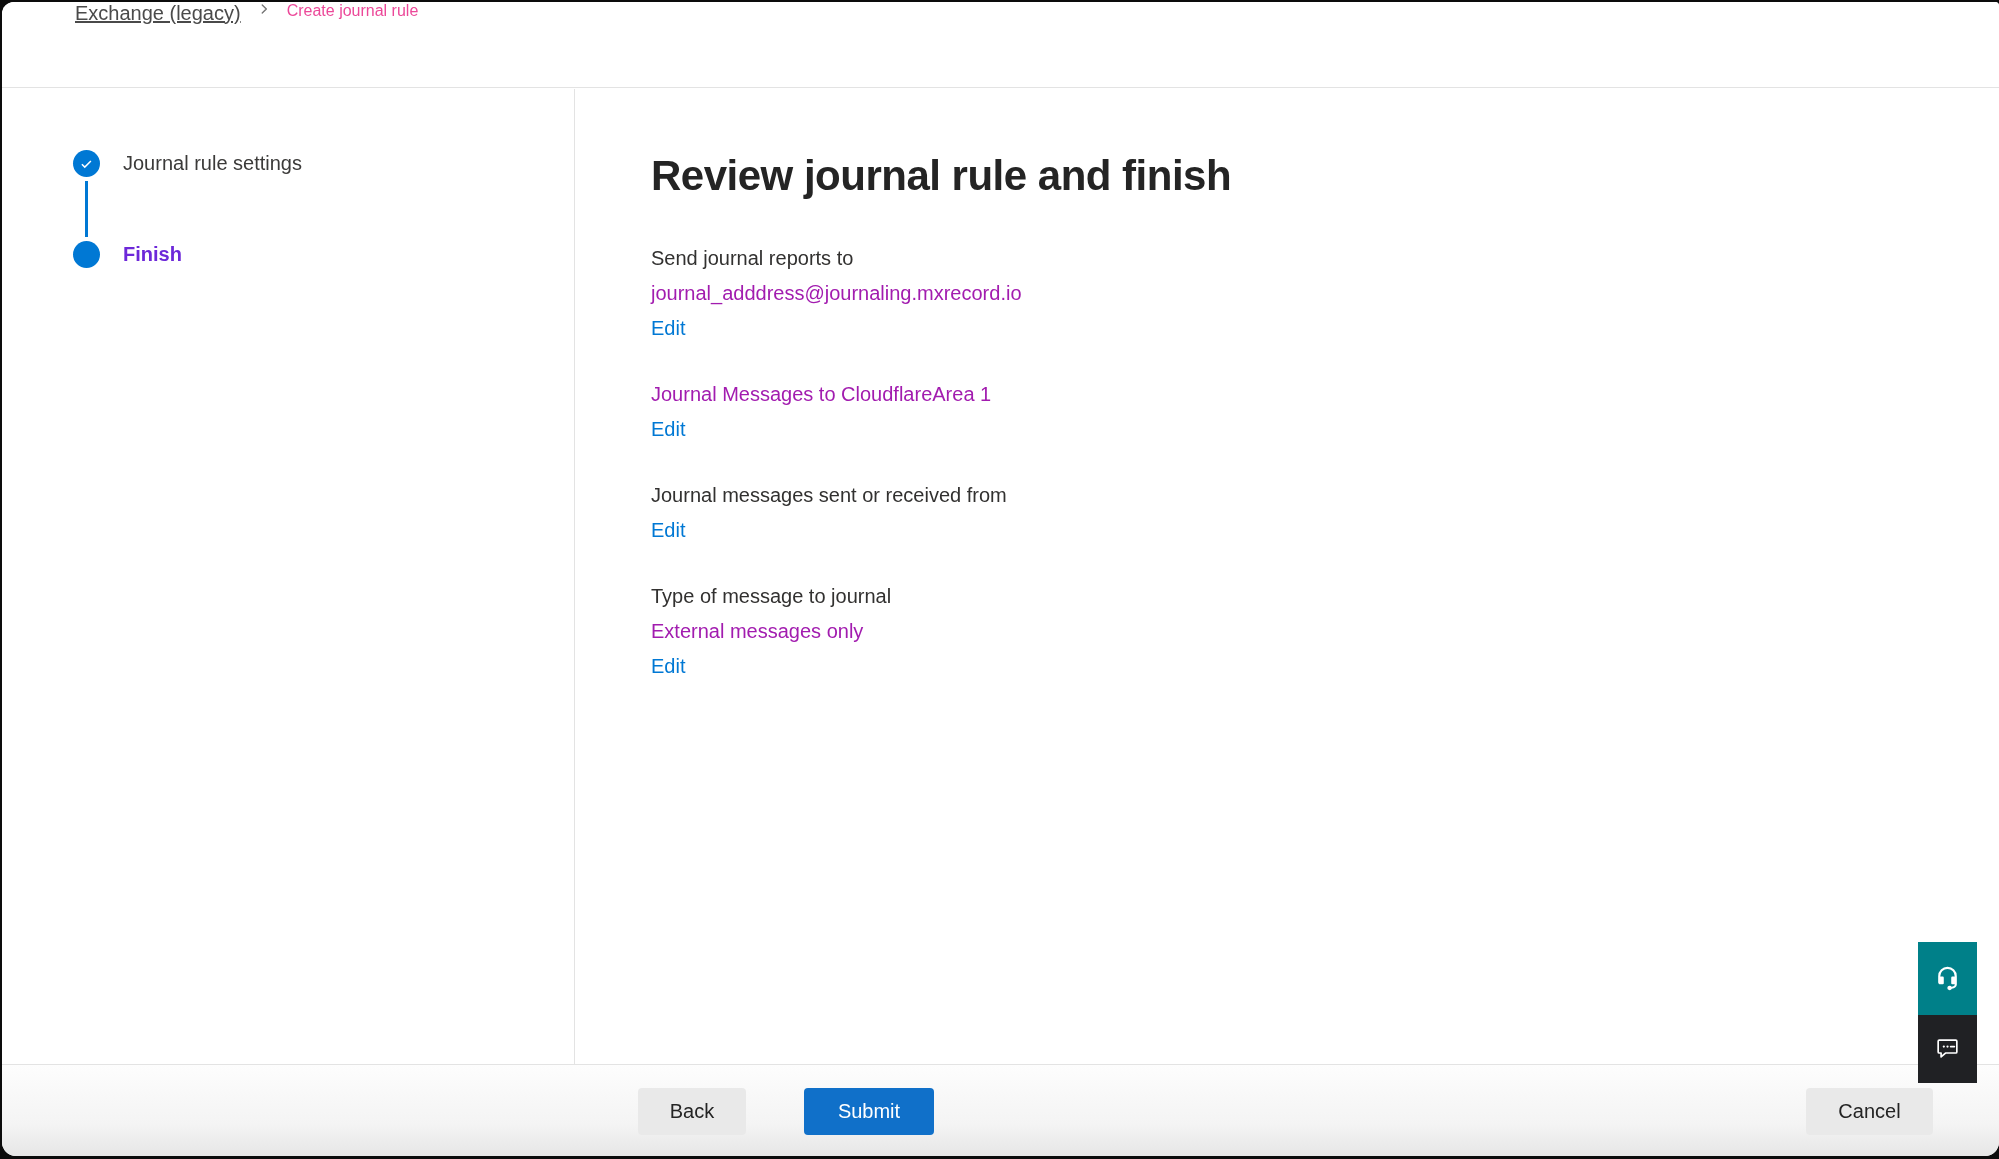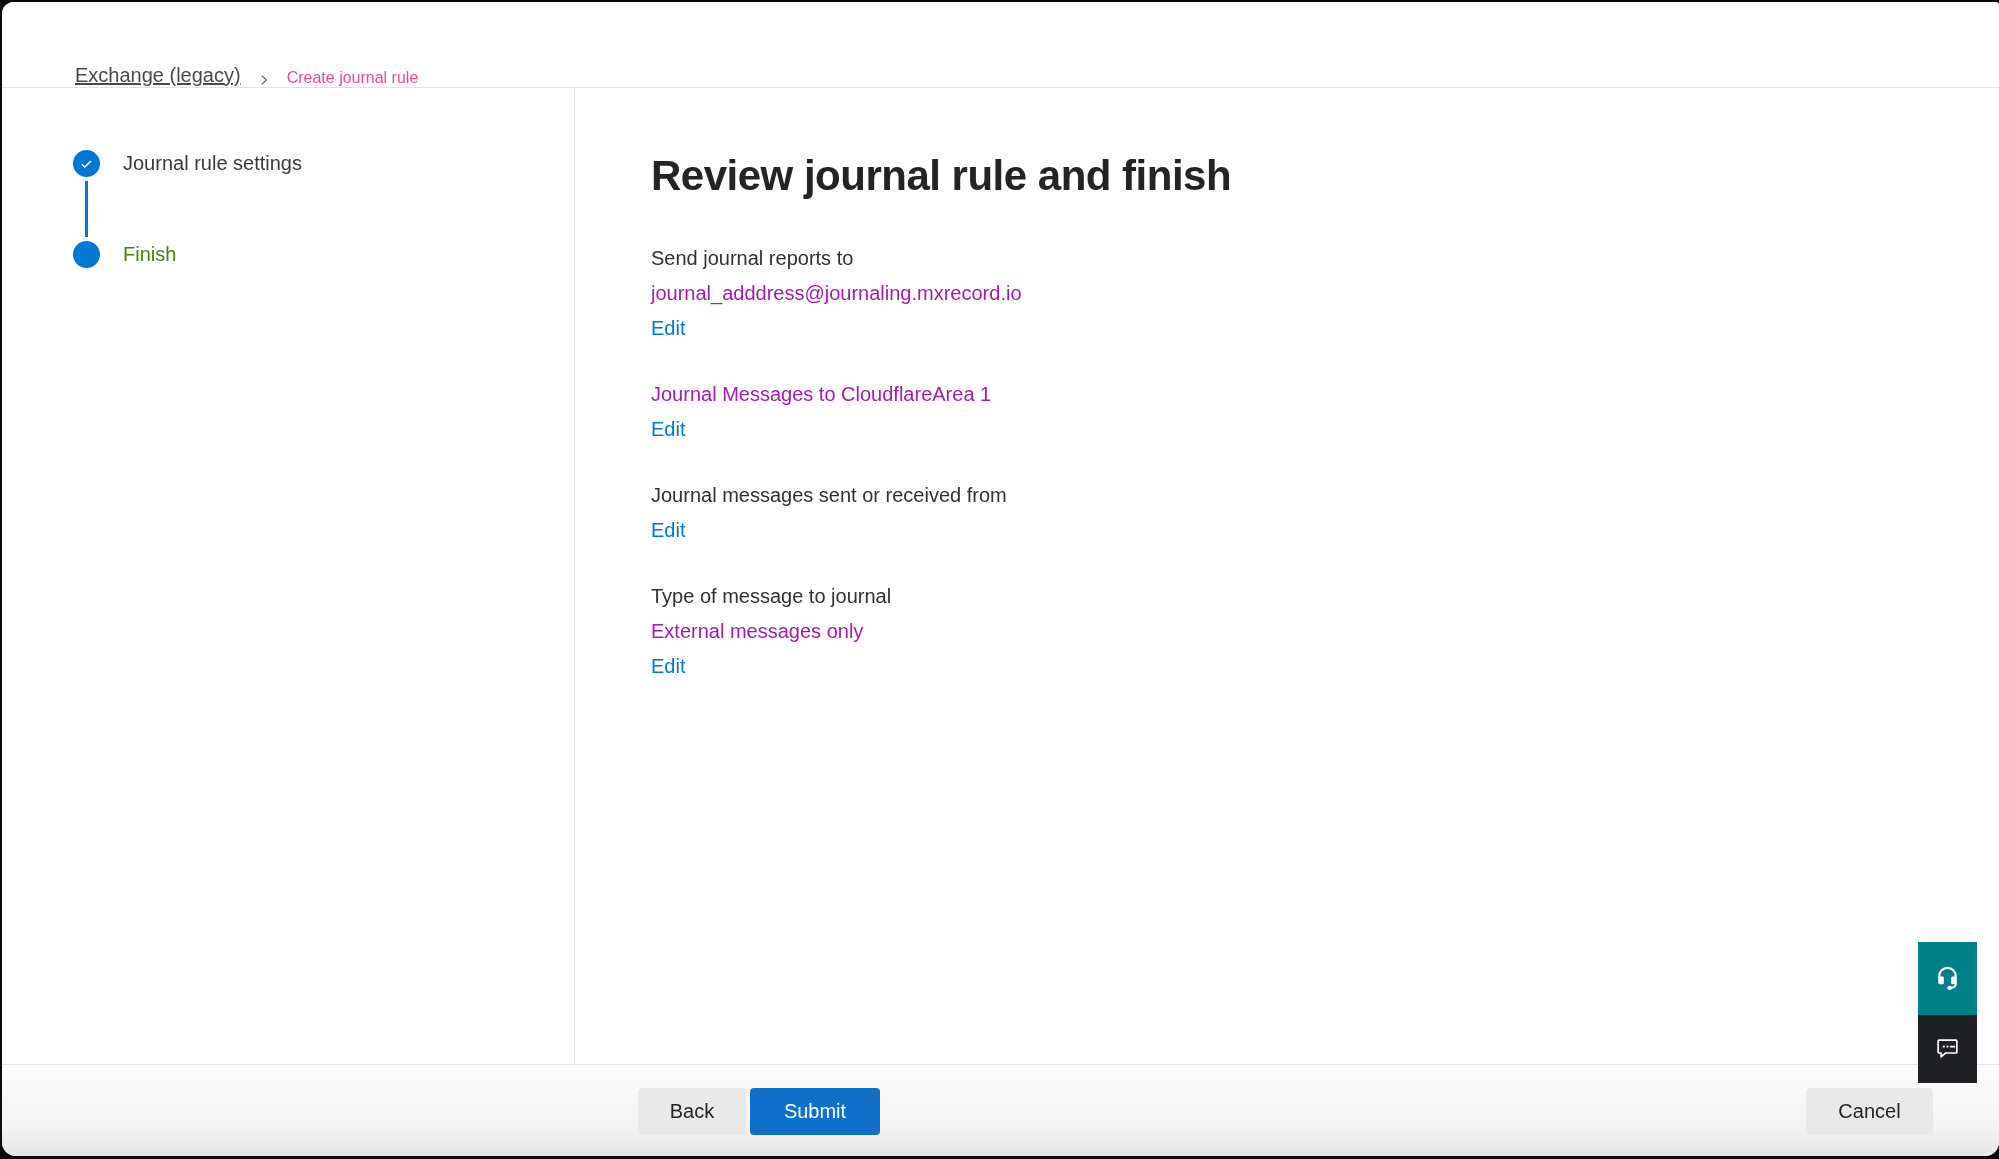--- a/index.html
+++ b/index.html
@@ -3,54 +3,54 @@
 <meta charset="utf-8">
 <style>
   html,body{margin:0;padding:0;}
   body{background:#0c0c0c;font-family:"Liberation Sans","DejaVu Sans",sans-serif;}
   .screen{position:relative;width:1999px;height:1159px;background:#0c0c0c;overflow:hidden;}
   .window{position:absolute;left:2px;top:2px;right:0;bottom:3px;background:#fff;
           border-radius:12px 4px 14px 14px;overflow:hidden;}
 
   
   .topbar{position:absolute;left:0;right:0;top:0;height:86px;border-bottom:1px solid #e3e3e3;
-          display:flex;align-items:flex-end;padding-left:73px;box-sizing:border-box;background:#fff;}
+          display:flex;align-items:flex-start;padding-left:73px;box-sizing:border-box;background:#fff;}
   .crumb-link{font-size:20px;color:#4a4a4a;text-decoration:underline;cursor:pointer;}
   .crumb-sep{display:flex;align-items:center;margin:0 16px;}
   .crumb-current{font-size:16px;color:#ec4899;}
 
   
   .content{position:absolute;left:0;right:0;top:87px;bottom:91px;display:flex;background:#fff;}
 
   
   .steps-panel{width:573px;box-sizing:border-box;border-right:1px solid #e3e3e3;
                padding:61px 0 0 71px;flex:none;}
   .step-row{display:flex;align-items:center;gap:23px;cursor:default;}
   .step-circle{width:27px;height:27px;border-radius:50%;background:var(--accent);
                display:flex;align-items:center;justify-content:center;flex:none;}
   .step-label{font-size:20px;color:#3b3a39;line-height:27px;}
-  .step-label.current{font-weight:400;color:#4d7c0f;}
+  .step-label.current{font-weight:700;color:#6d28d9;}
   .step-connector{width:3px;height:56px;background:var(--accent);margin:4px 0 4px 12px;}
 
   
   .main-panel{flex:1;padding:63px 40px 0 76px;box-sizing:border-box;}
   .page-title{font-size:42px;font-weight:700;color:#242424;margin:0 0 41px 0;letter-spacing:-0.5px;}
   .section{margin-bottom:31px;font-size:20px;}
   .section-label{font-weight:400;color:#323130;line-height:35px;}
   .section-value{color:#a21caf;line-height:35px;}
   .edit-link{color:var(--accent);line-height:35px;display:inline-block;cursor:pointer;text-decoration:none;}
 
   
   .footer{position:absolute;left:0;right:0;bottom:0;height:91px;border-top:1px solid #e3e3e3;
           background:linear-gradient(180deg,#fdfdfd 0%,#f4f4f4 65%,#e6e6e6 100%);}
   .btn{position:absolute;top:23px;height:47px;border:none;border-radius:4px;font-size:20px;
        font-weight:400;font-family:inherit;cursor:pointer;padding:0;}
   .btn-gray{background:#e9e9e9;color:#242424;}
   .btn-back{left:636px;width:108px;}
-  .btn-submit{left:748px;width:130px;background:var(--submit);color:#fff;}
+  .btn-submit{left:802px;width:130px;background:var(--submit);color:#fff;}
   .btn-cancel{right:66px;width:127px;}
 
   
   .float-btn{position:absolute;right:22px;width:59px;display:flex;align-items:center;
              justify-content:center;border:none;cursor:pointer;padding:0;z-index:10;}
   .float-help{top:940px;height:73px;background:var(--help);}
   .float-feedback{top:1013px;height:68px;background:var(--feedback);}
 </style>
 </head>
 <body>

